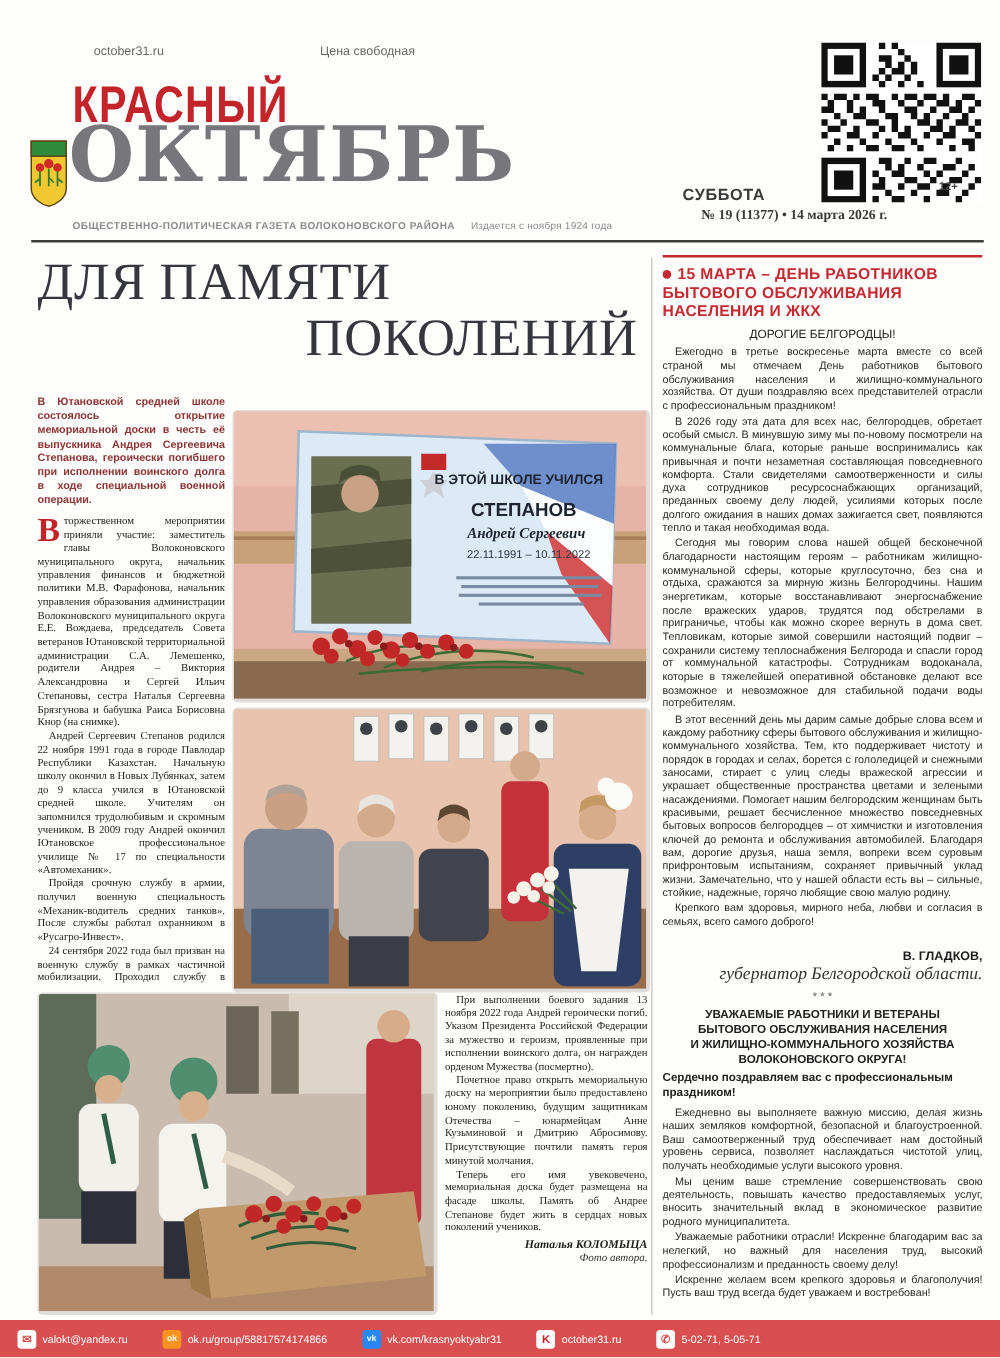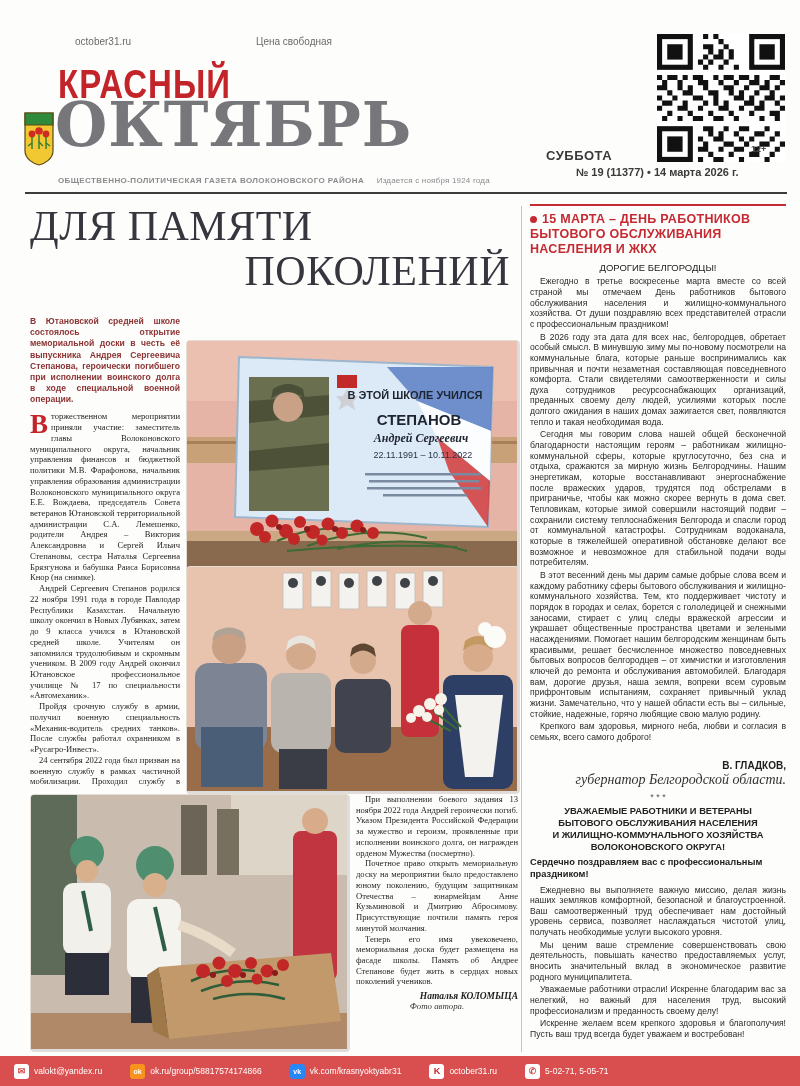--- a/index.html
+++ b/index.html
@@ -21,46 +21,46 @@
            font-weight:bold;font-size:60px;line-height:1;color:#77777b;letter-spacing:1px;
            display:inline-block;transform:scaleY(1.02);transform-origin:top left;}
   .crest{position:absolute;left:24px;top:112px;width:30px;height:54px;}
   .subtitle-row{position:absolute;left:58px;top:176px;width:500px;
                 font-family:"Liberation Sans",sans-serif;font-size:8px;color:#8b8b8e;
                 letter-spacing:0.4px;white-space:nowrap;}
   .subtitle-row b{font-weight:bold;}
   .subtitle-row .since{margin-left:10px;font-weight:normal;letter-spacing:0.2px;}
   .weekday{position:absolute;left:546px;top:148px;font-family:"Liberation Sans",sans-serif;
            font-size:13px;font-weight:bold;color:#3a3a3a;letter-spacing:0.5px;}
-  .issue{position:absolute;left:576px;top:166px;font-family:Liberation Sans, sans-serif;
+  .issue{position:absolute;left:561px;top:166px;font-family:Liberation Serif, serif;
          font-size:11px;font-weight:bold;color:#3a3a3a;}
   .main-rule{position:absolute;left:25px;top:192px;width:762px;height:2px;background:#3c3c3c;}
   
   .headline{position:absolute;left:30px;top:204px;width:486px;font-family:"Liberation Serif",serif;
             color:#36363e;font-size:42px;line-height:1.07;letter-spacing:0.5px;}
   .headline .l2{text-align:right;padding-right:6px;}
   
   .article{position:absolute;left:30px;top:316px;width:488px;height:736px;}
   .colA{position:absolute;left:0;top:0;width:150px;height:472px;overflow:hidden;}
   .lead{font-family:"Liberation Sans",sans-serif;font-weight:bold;font-size:8.6px;line-height:1.3;
         color:#8d3434;margin:0 0 6px 0;text-align:justify;}
   .body-p{font-size:8.6px;line-height:1.25;margin:0;text-align:justify;text-indent:9px;
           color:#1f1f1f;}
   .body-p.first{text-indent:0;}
   .dropcap{float:left;font-family:"Liberation Serif",serif;font-weight:bold;font-size:27px;
            line-height:0.85;color:#c32429;padding:2px 3px 0 0;}
   .photo{position:absolute;border:1px solid #e3ddd6;border-radius:4px;overflow:hidden;background:#ddd;}
   .photo svg{display:block;}
-  .photo1{left:156px;top:24px;width:332px;height:232px;}
+  .photo1{left:156px;top:12px;width:332px;height:232px;}
   .photo2{left:156px;top:250px;width:332px;height:226px;}
   .photo3{left:0;top:478px;width:318px;height:256px;}
   .colC{position:absolute;left:326px;top:478px;width:162px;height:256px;overflow:hidden;}
   .author-line{font-family:"Liberation Serif",serif;font-weight:bold;font-style:italic;
                font-size:9.5px;text-align:right;margin-top:4px;color:#1f1f1f;}
-  .credit-line{font-style:italic;font-size:8.8px;text-align:center;color:#333;}
+  .credit-line{font-style:italic;font-size:8.8px;text-align:right;color:#333;}
   .col-divider{position:absolute;left:521px;top:206px;width:1px;height:846px;background:#c4c4c4;}
   
   .rightcol{position:absolute;left:530px;top:204px;width:256px;height:848px;overflow:hidden;
             font-family:"Liberation Sans",sans-serif;}
   .red-rule{width:100%;height:2px;background:#c52a33;margin-bottom:6px;}
   .rubric{color:#c52a33;font-weight:bold;font-size:12.5px;line-height:1.18;letter-spacing:0.3px;
           margin:0 0 6px 0;}
   .bullet{display:inline-block;width:7px;height:7px;border-radius:50%;background:#c52a33;
           margin-right:5px;}
   .salutation{text-align:center;font-weight:normal;font-size:9.5px;margin:4px 0 3px 0;color:#222;}

